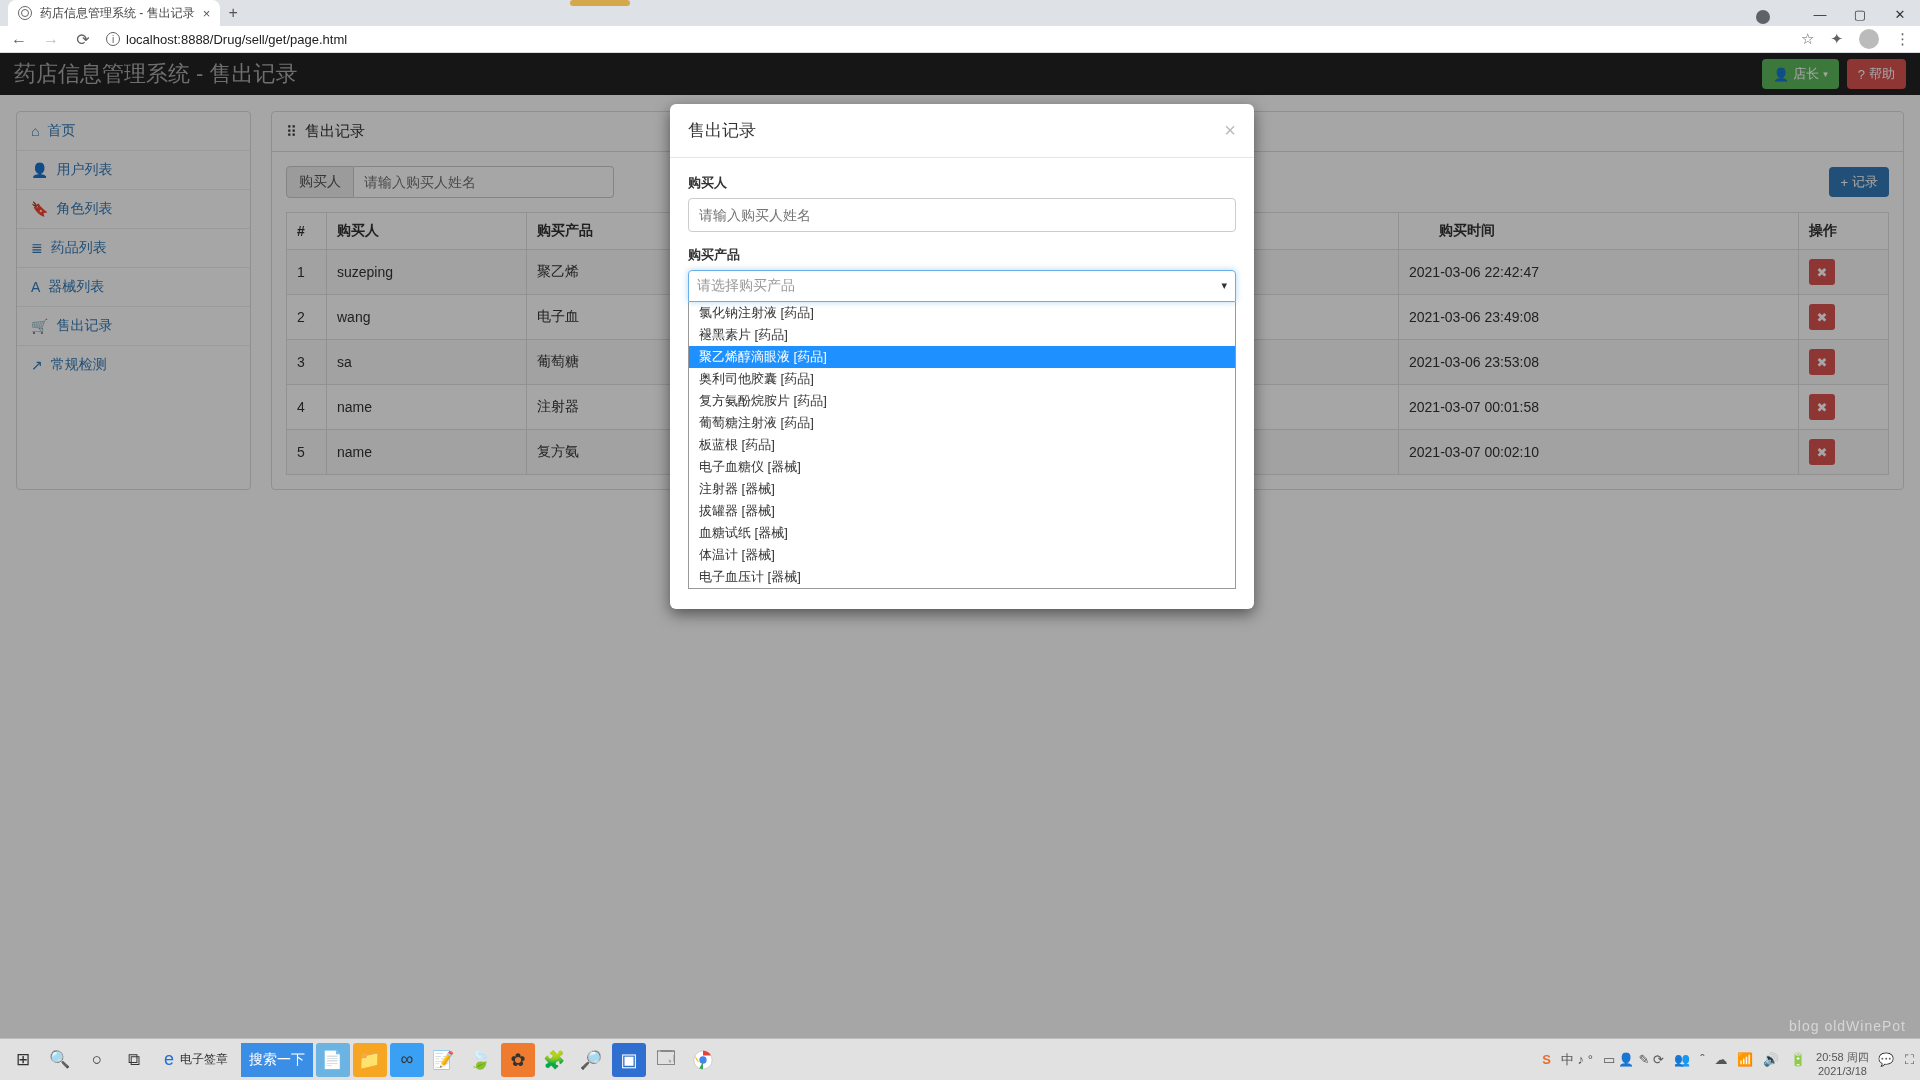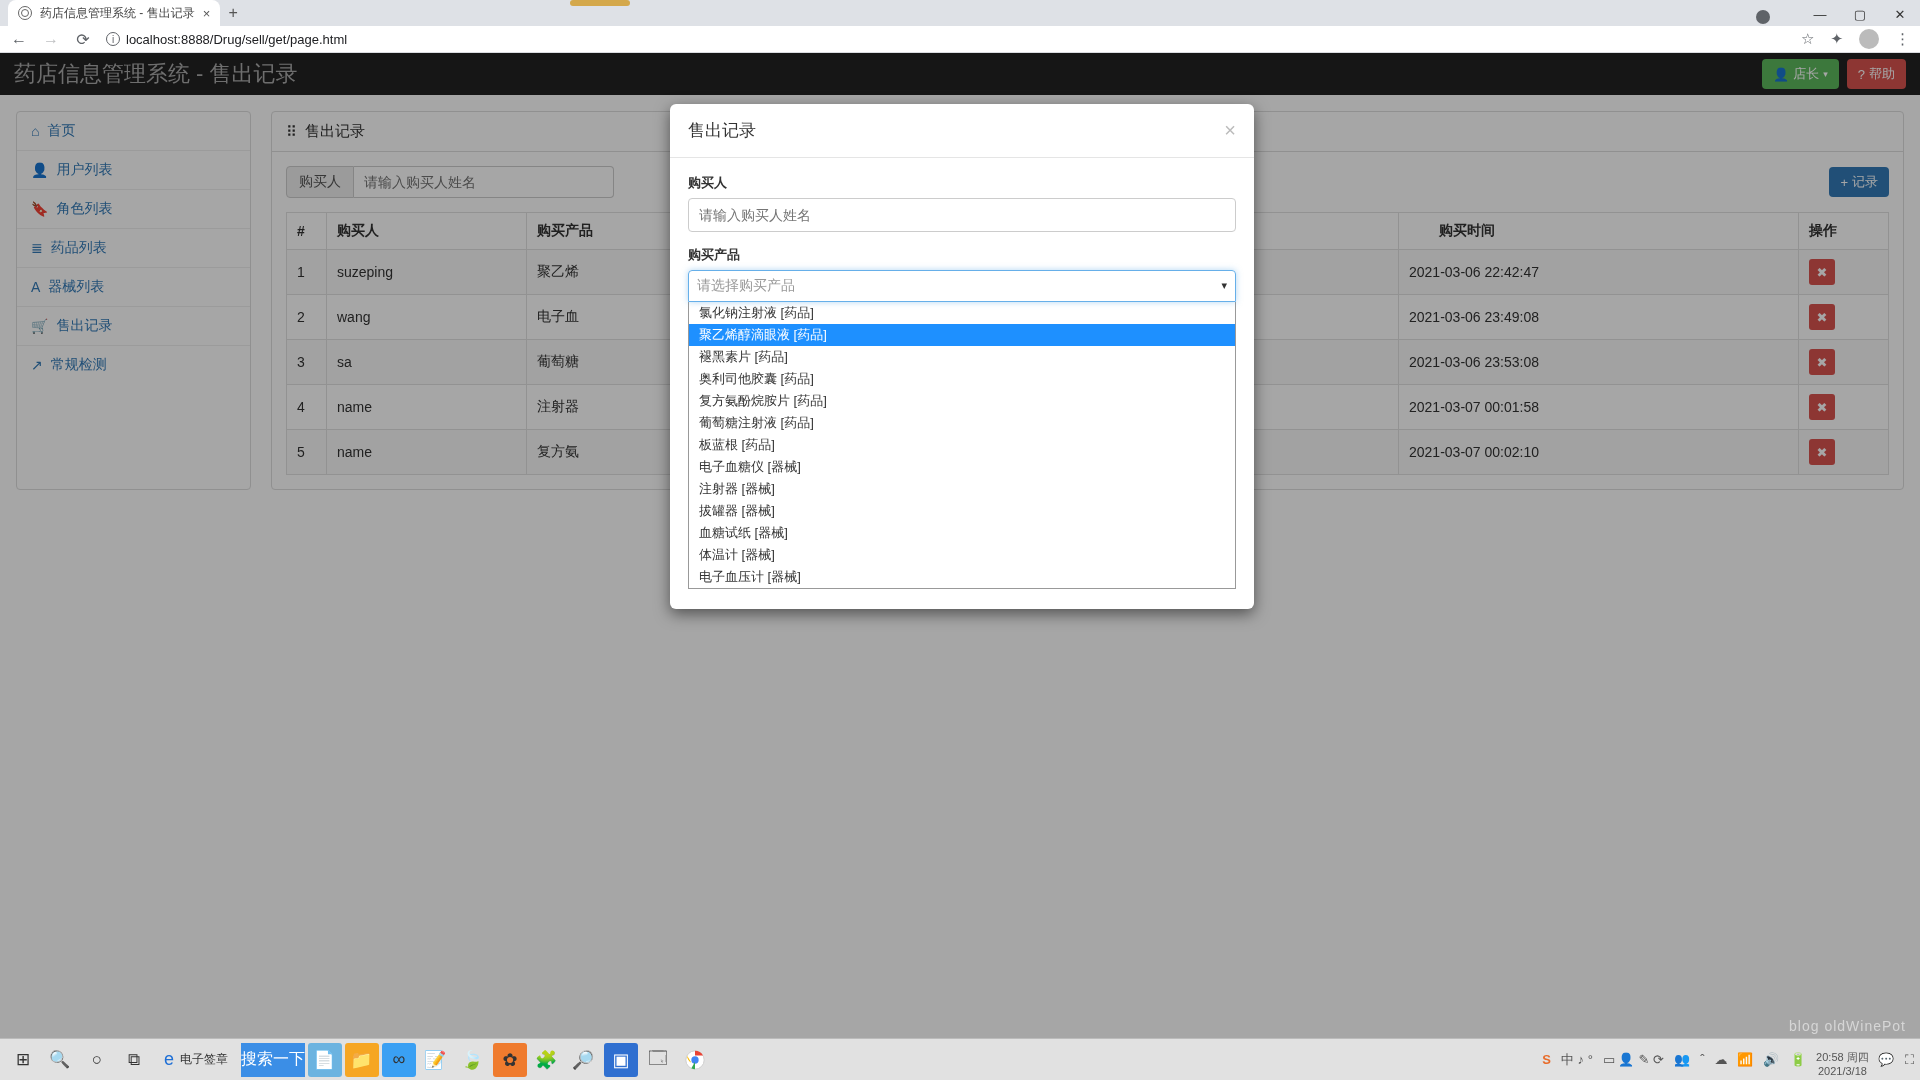--- a/index.html
+++ b/index.html
@@ -64,21 +64,21 @@
 .select-arr { position: absolute; right: 8px; top: 8px; font-size: 11px; color: #333; }
 .opt-list { border: 1px solid #999; border-top: none; }
 .opt { padding: 1px 10px; font-size: 13px; color: #333; line-height: 20px; }
 .opt.sel { background: #1e90ff; color: #fff; }
 .cursor-fake { position: absolute; top: 207px; left: 46px; font-size: 14px; pointer-events: none; color: #fff; }
 
 
 .taskbar { position: absolute; bottom: 0; left: 0; right: 0; height: 42px; background: #e1e1e1; border-top: 1px solid #bbb; display: flex; align-items: center; padding: 0 6px; gap: 3px; }
 .tb-ic { width: 34px; height: 34px; display: flex; align-items: center; justify-content: center; font-size: 17px; color: #333; }
 .tb-app { width: 34px; height: 34px; display: flex; align-items: center; justify-content: center; border-radius: 3px; font-size: 18px; }
-.tb-search { background: #3b8ee6; color: #fff; font-size: 16px; padding: 0 0; width: auto; height: 34px; display: flex; align-items: center; }
+.tb-search { background: #3b8ee6; color: #fff; font-size: 14px; padding: 0 8px; width: auto; height: 34px; display: flex; align-items: center; }
 .tb-ie { display:flex; align-items:center; gap:6px; height:34px; padding:0 10px; font-size:12px; }
 .tb-right { margin-left: auto; display: flex; align-items: center; gap: 10px; color: #555; font-size: 13px; }
 .tb-clock { text-align: center; font-size: 11px; line-height: 14px; margin-top: 8px; }
 .watermark { position: absolute; right: 14px; bottom: 46px; color: #d6d6d6; font-size: 14px; letter-spacing: 1px; }
 .glyph { font-family: Arial, sans-serif; }
 </style>
 </head>
 <body>
 
 <div class="browser-top">
@@ -250,22 +250,22 @@
       <input class="form-input" placeholder="请输入购买人姓名" style="">
     </div>
     <div class="form-group" style="margin-bottom:0">
       <label>购买产品</label>
       <div class="form-select">
         <span>请选择购买产品</span>
         <span class="select-arr">▾</span>
       </div>
       <div class="opt-list" id="opt-list">
           <div class="opt">氯化钠注射液 [药品]</div>
+          <div class="opt">褪黑素片 [药品]</div>
           <div class="opt sel">聚乙烯醇滴眼液 [药品]</div>
-          <div class="opt">褪黑素片 [药品]</div>
           <div class="opt">奥利司他胶囊 [药品]</div>
           <div class="opt">复方氨酚烷胺片 [药品]</div>
           <div class="opt">葡萄糖注射液 [药品]</div>
           <div class="opt">板蓝根 [药品]</div>
           <div class="opt">电子血糖仪 [器械]</div>
           <div class="opt">注射器 [器械]</div>
           <div class="opt">拔罐器 [器械]</div>
           <div class="opt">血糖试纸 [器械]</div>
           <div class="opt">体温计 [器械]</div>
           <div class="opt">电子血压计 [器械]</div>

